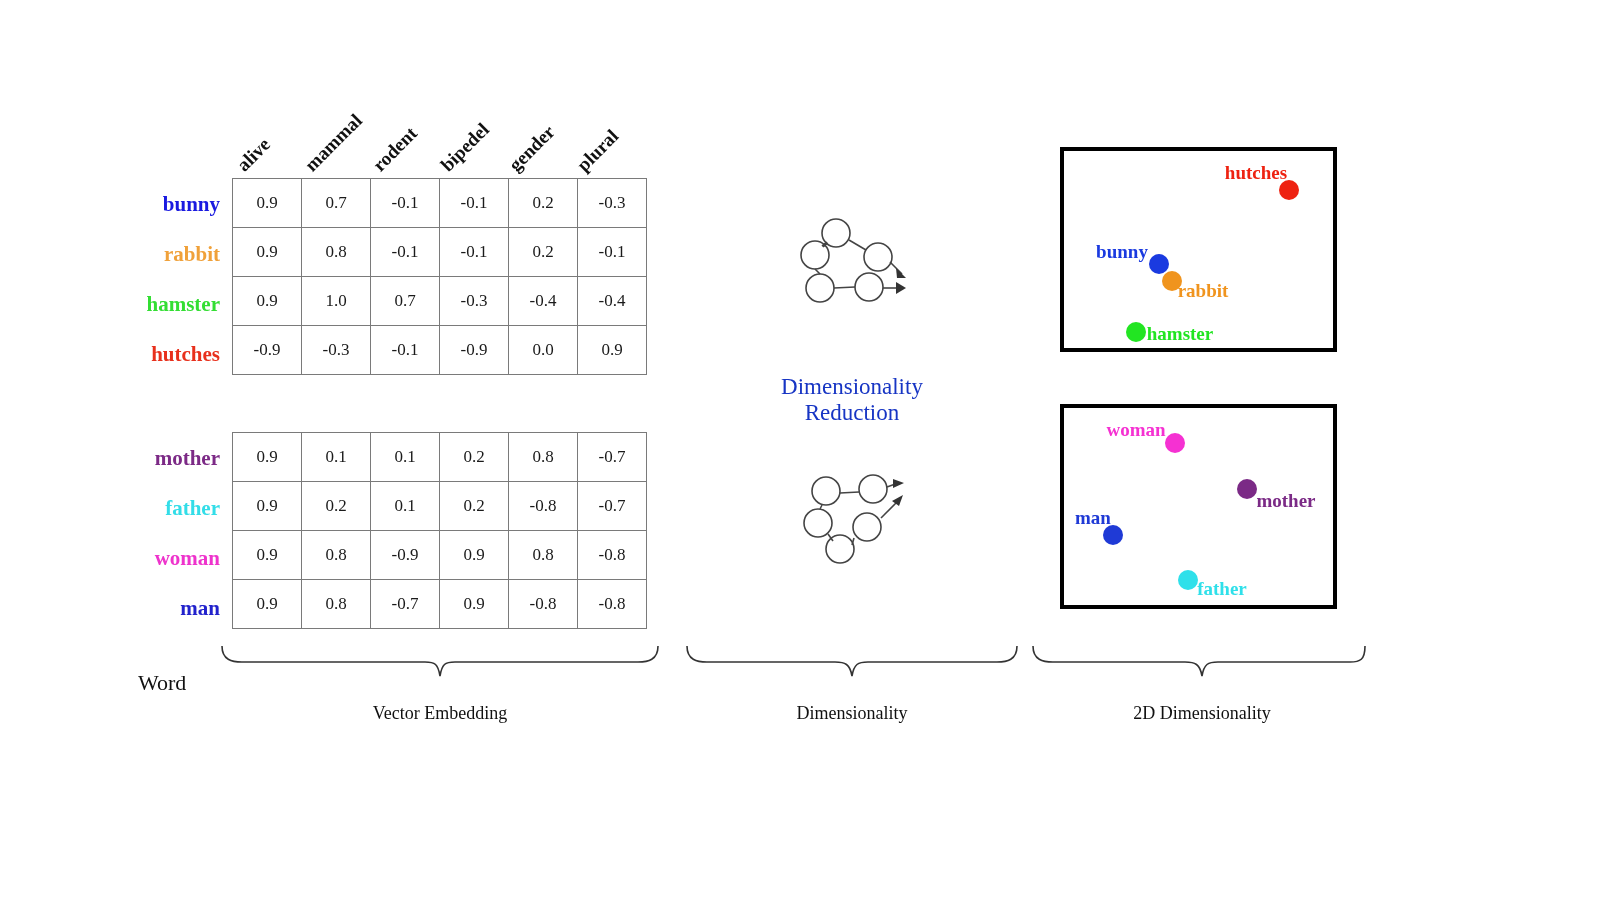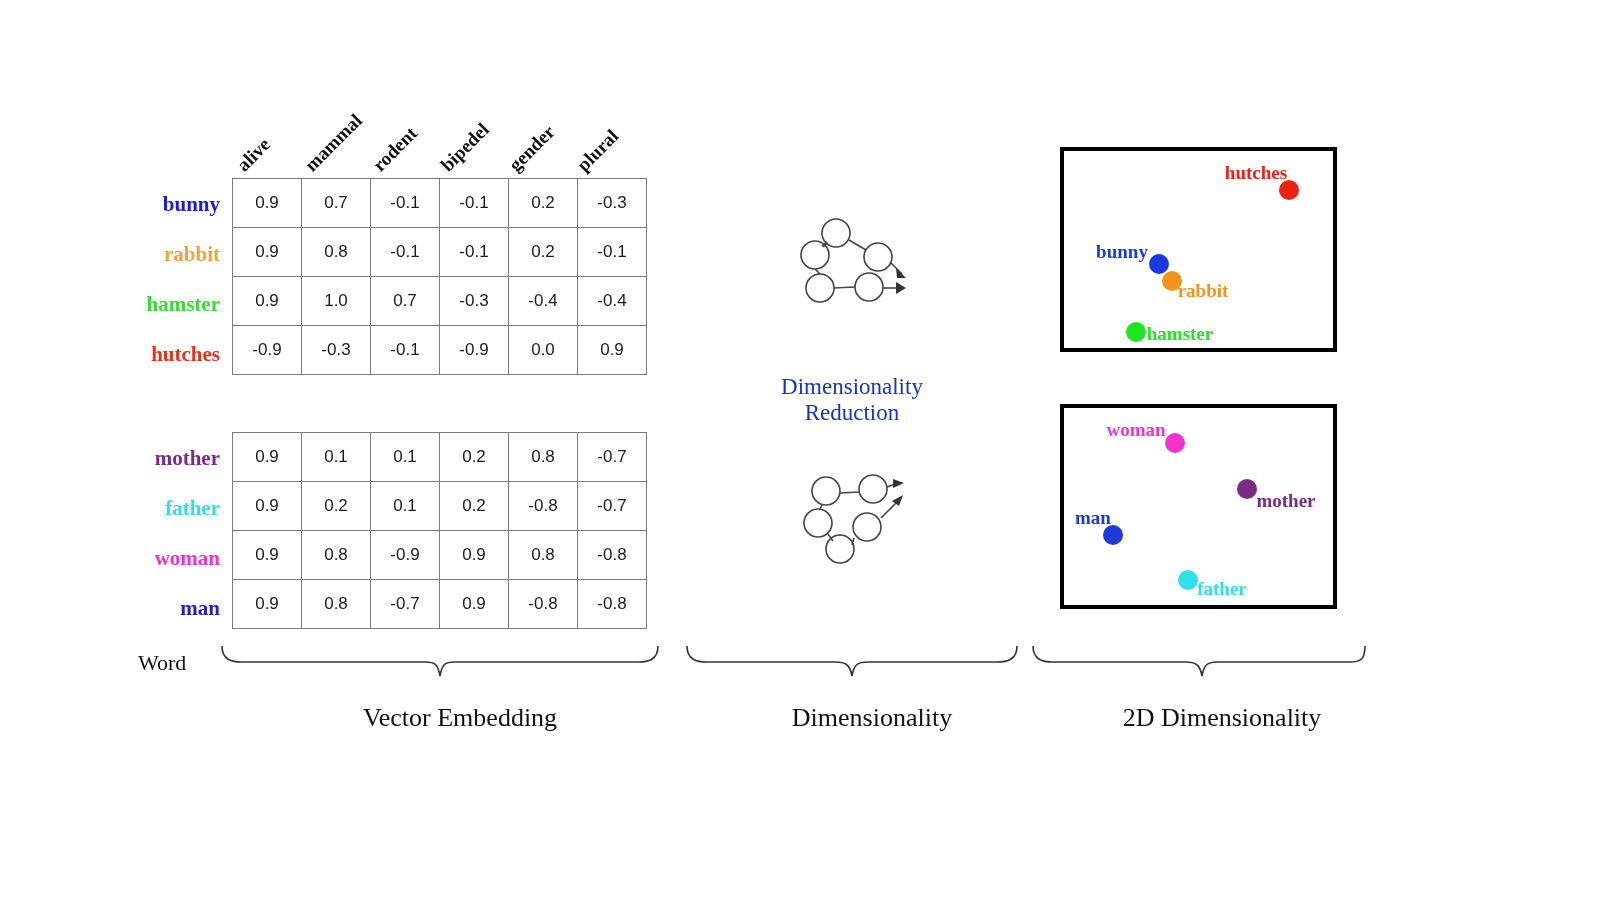--- a/index.html
+++ b/index.html
@@ -43,21 +43,21 @@
     position: absolute;
     border-collapse: collapse;
     table-layout: fixed;
   }
   .grid td {
     width: 68px;
     height: 48px;
     border: 1px solid #7a7a7a;
     text-align: center;
     vertical-align: middle;
-    font-family: Liberation Sans, sans-serif;
+    font-family: Liberation Serif, serif;
     font-size: 17px;
     color: #1a1a1a;
     padding: 0;
   }
 
   
   .dimred {
     position: absolute;
     color: #1735c4;
     font-family: "Liberation Serif", serif;
@@ -87,33 +87,33 @@
     font-size: 19px;
     font-weight: 600;
     white-space: nowrap;
     transform: translate(-50%, -50%);
   }
 
   
   .section-label {
     position: absolute;
     font-family: "Liberation Serif", serif;
-    font-size: 26px;
+    font-size: 18px;
     color: #111111;
     text-align: right;
     white-space: nowrap;
     transform: translateX(-50%);
-    margin-left: 20px;
   }
   .word-label {
     position: absolute;
     font-family: "Liberation Serif", serif;
     font-size: 22px;
     color: #111111;
     white-space: nowrap;
+    margin-top: 20px;
   }
 
   svg { display: block; }
   .svg-layer {
     position: absolute;
     left: 0; top: 0;
     width: 1600px;
     height: 900px;
     pointer-events: none;
   }

